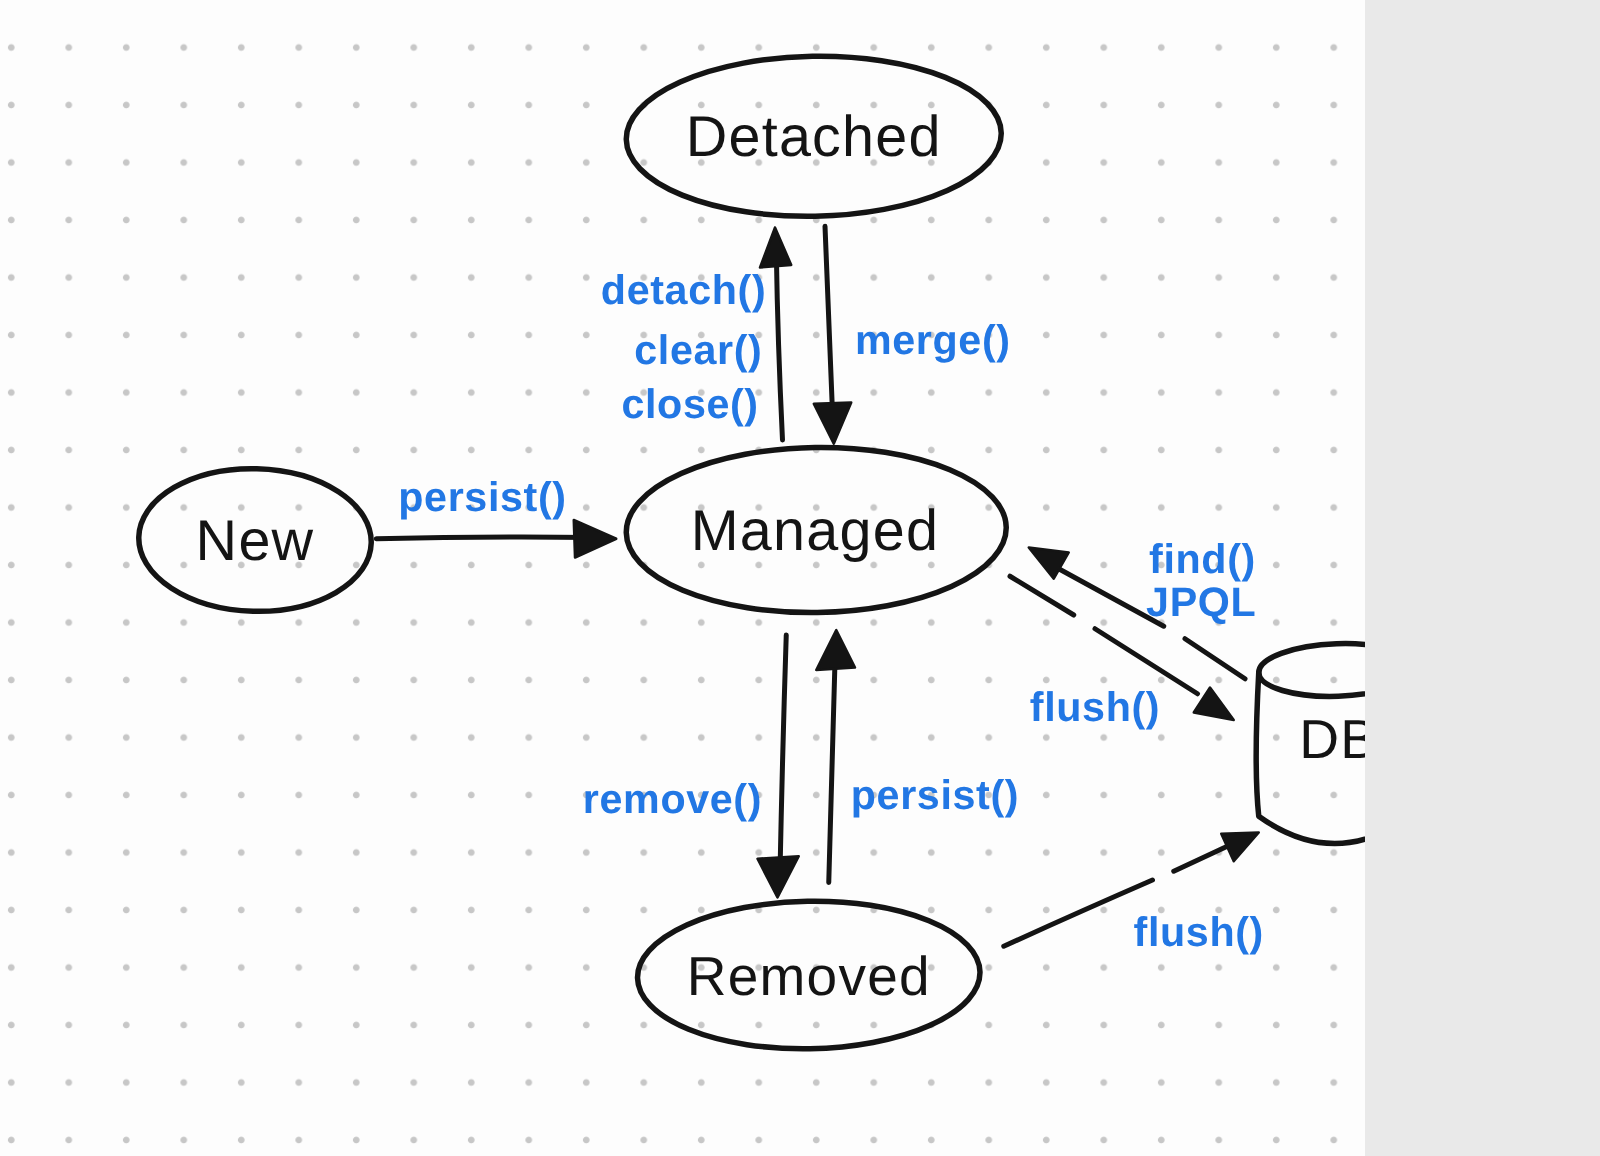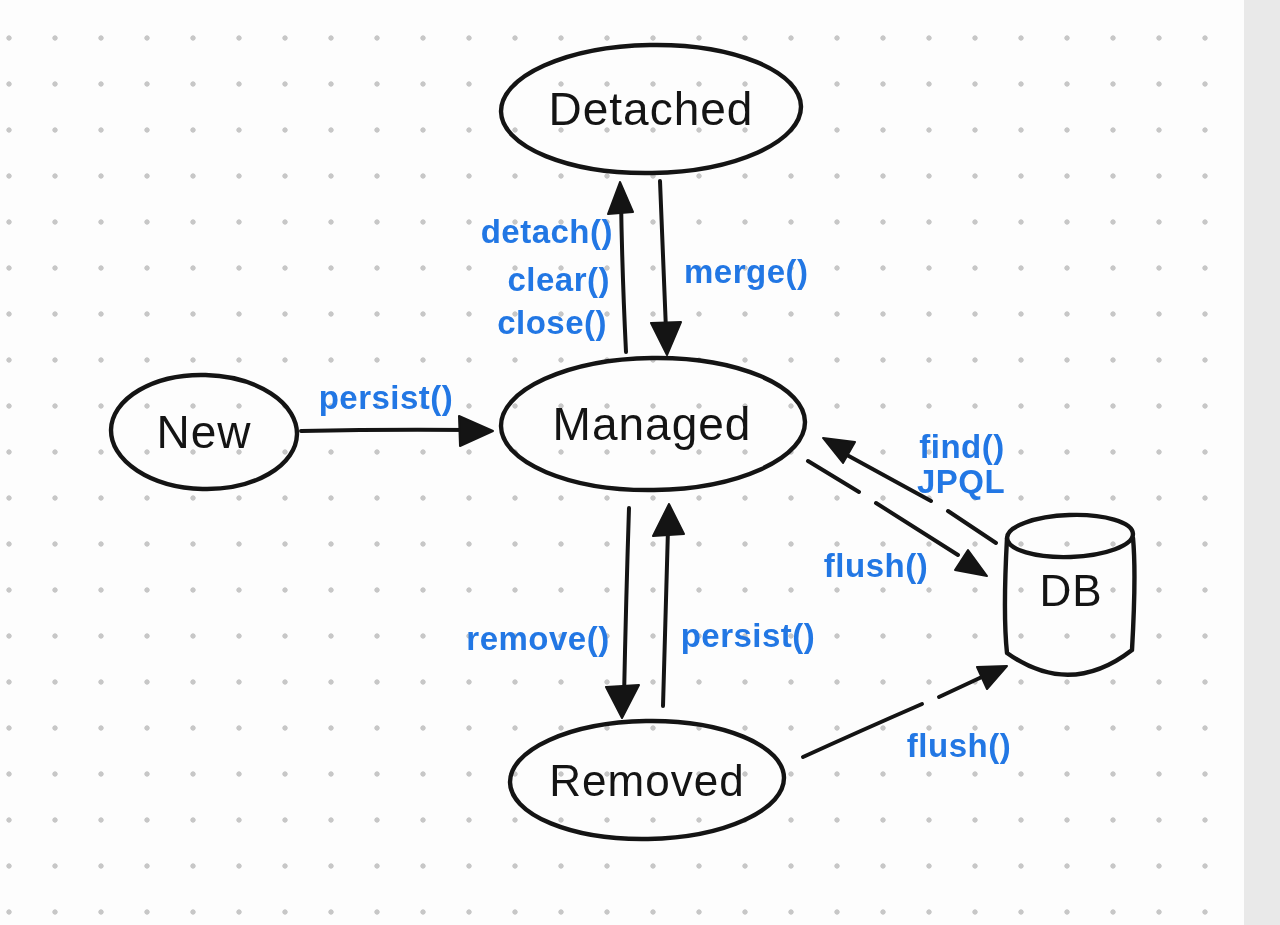--- a/index.html
+++ b/index.html
@@ -1,18 +1,18 @@
 <!DOCTYPE html>
 <html><head>
 <meta charset="utf-8">
 <style>
   html,body{margin:0;padding:0;background:#e9e9e9;}
   #canvas{
     position:relative;
-    width:1244px;height:925px;
+    width:1092px;height:925px;
     background-color:#fdfdfd;
     background-image:radial-gradient(circle at 9px 38px, #c7c7c7 2.3px, rgba(0,0,0,0) 3px);
     background-size:46px 46px;
     overflow:hidden;
     font-family:"Liberation Sans", sans-serif;
     text-decoration:underline;
   }
   #diagram{position:absolute;left:0;top:0;}
   .stroke{fill:none;stroke:#141414;stroke-width:4.4;stroke-linecap:round;stroke-linejoin:round;}
   .thin{stroke-width:4;}

